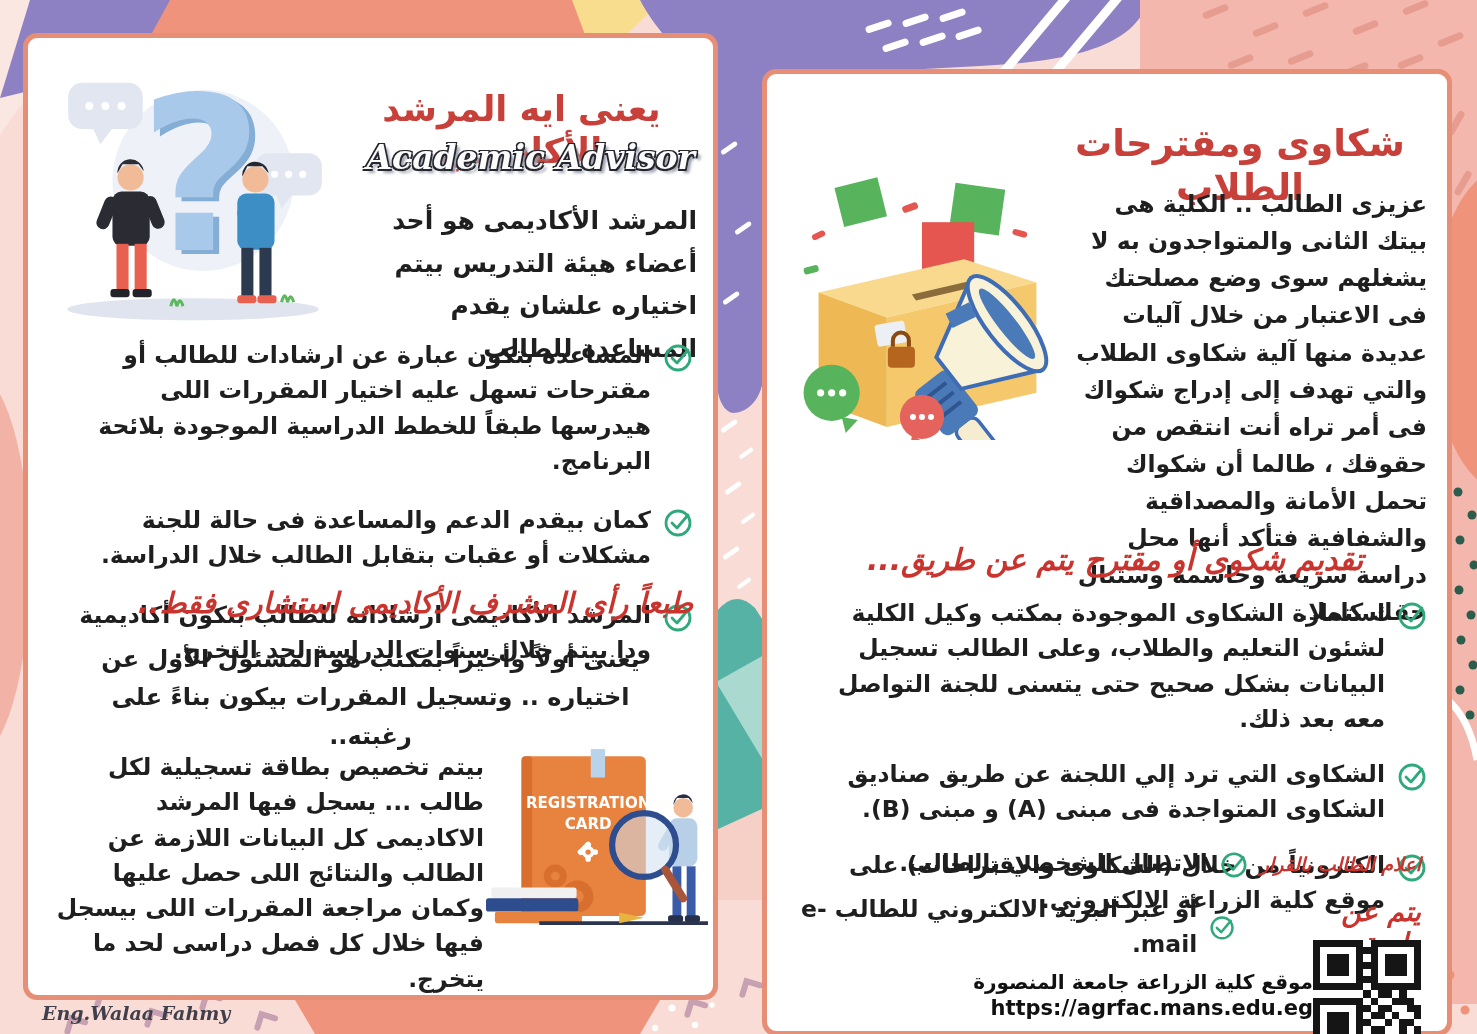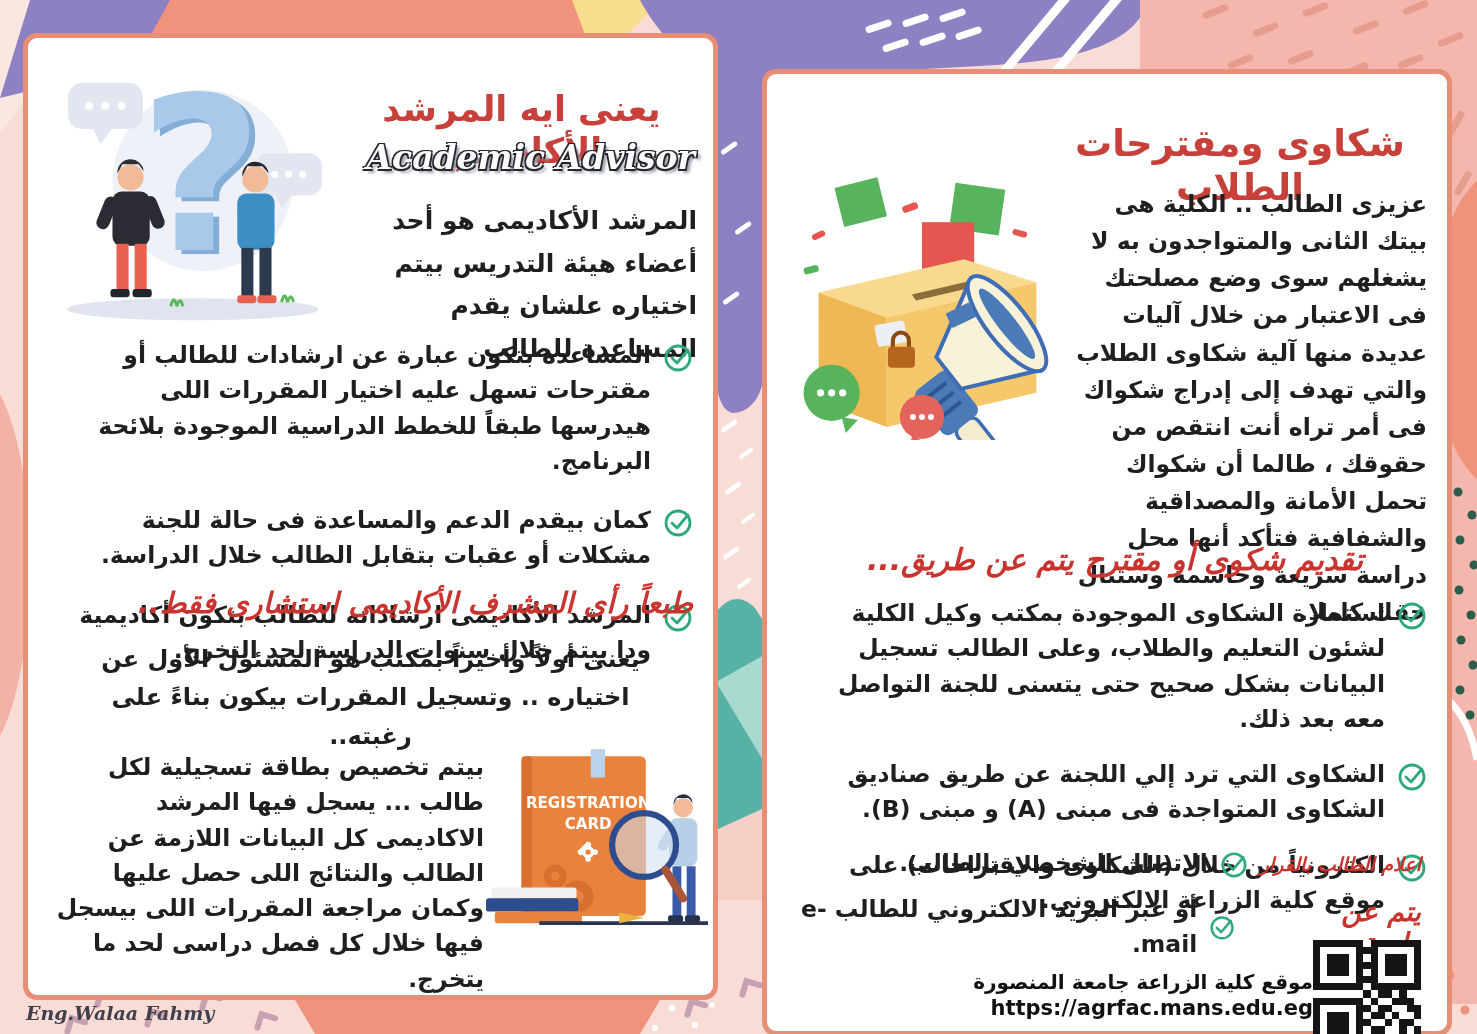--- a/index.html
+++ b/index.html
@@ -17,21 +17,21 @@
   .body-txt{font-size:23.5px;line-height:1.5;text-align:right;}
   .bullet-row{display:flex;direction:rtl;gap:12px;align-items:flex-start;}
   .bullet-row .chk{flex:0 0 30px;margin-top:4px;}
   .bullet-row .btxt{flex:1;}
   .fancy{font-family:"DejaVu Serif",serif;font-style:italic;font-weight:bold;color:#fbfbfb;
          text-shadow:-1.5px -1.5px 0 #26262e,1.5px -1.5px 0 #26262e,-1.5px 1.5px 0 #26262e,
          1.5px 1.5px 0 #26262e,4px 4px 3px #9aa0ad;}
   .qr-cap{direction:rtl;font-weight:bold;color:#111;font-size:20px;text-align:right;line-height:1.4;}
   .qr-url{font-weight:bold;color:#111;font-size:21px;direction:ltr;text-align:right;}
   .sig{font-family:"DejaVu Serif",serif;font-style:italic;font-weight:bold;color:#40404c;
-       font-size:19px;z-index:3;}
+       font-size:19px;z-index:3;margin-left:16px;}
 </style>
 </head>
 <body>
 
 <div id="canvas">
 
   <svg id="bg" width="1477" height="1034" viewBox="0 0 1477 1034">
     <defs>
       <path id="dash" d="M0,0 h20 a3.5,3.5 0 0 1 0,7 h-20 a3.5,3.5 0 0 1 0,-7 z"></path>
       <path id="chev" d="M2,12 L12,2 L22,12" fill="none" stroke="#c7a0b2" stroke-width="6" stroke-linecap="round"></path>

